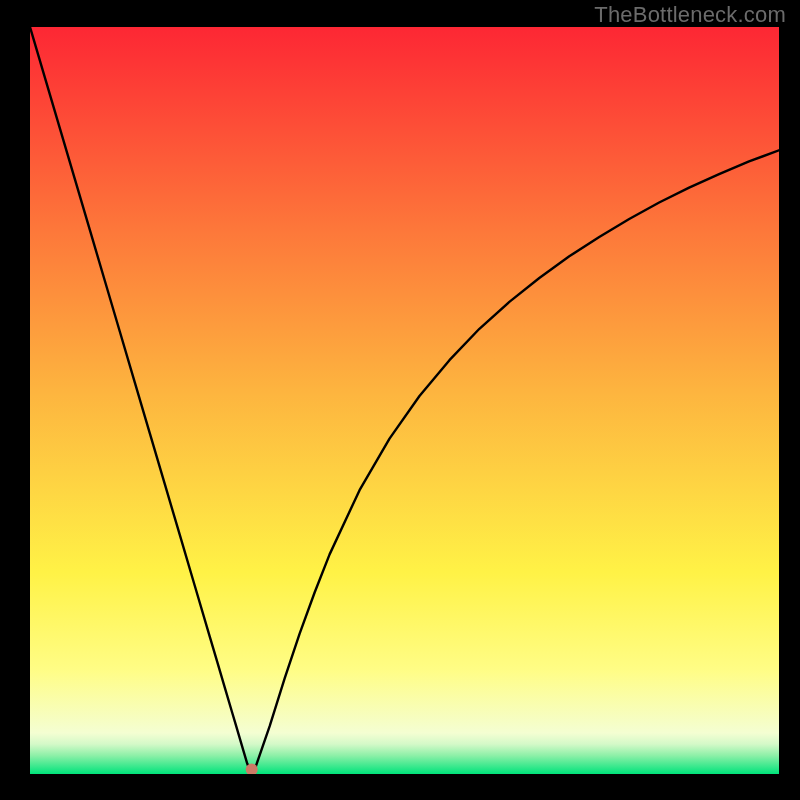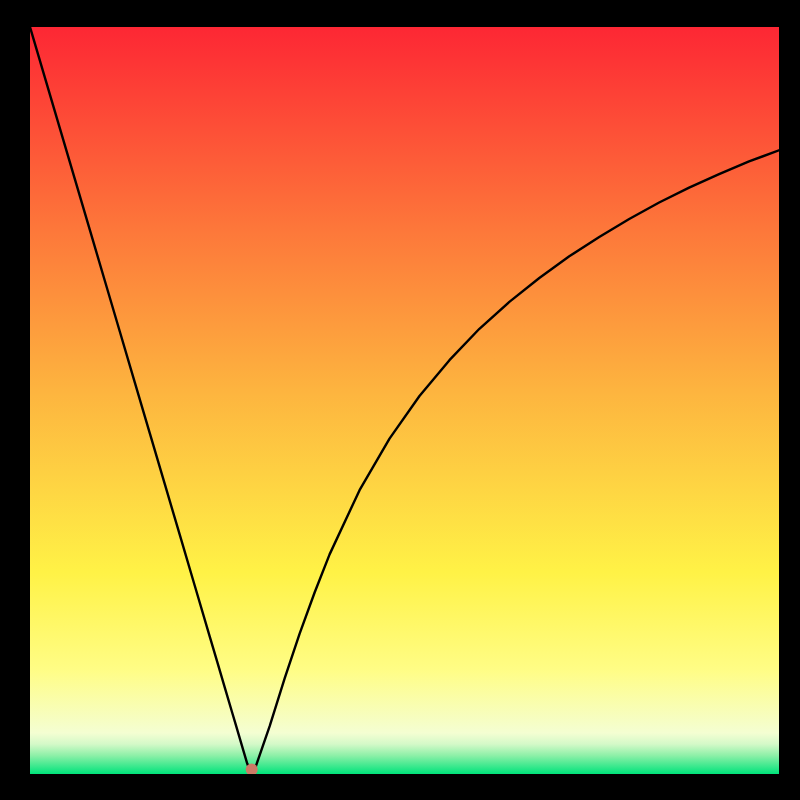--- a/index.html
+++ b/index.html
@@ -38,20 +38,21 @@
   .plot svg {
     display: block;
     width: 100%;
     height: 100%;
   }
 </style>
 </head>
 <body>
 
 <div class="frame">
+  <div class="watermark">TheBottleneck.com</div>
 
   <div class="plot">
     <svg viewBox="0 0 749 747" preserveAspectRatio="none">
       <defs>
         <linearGradient id="bg-grad" x1="0" y1="0" x2="0" y2="1">
           <stop offset="0%" stop-color="#fd2734"></stop>
           <stop offset="27%" stop-color="#fd773a"></stop>
           <stop offset="49%" stop-color="#fdb53f"></stop>
           <stop offset="73%" stop-color="#fff246"></stop>
           <stop offset="86%" stop-color="#fffd85"></stop>

